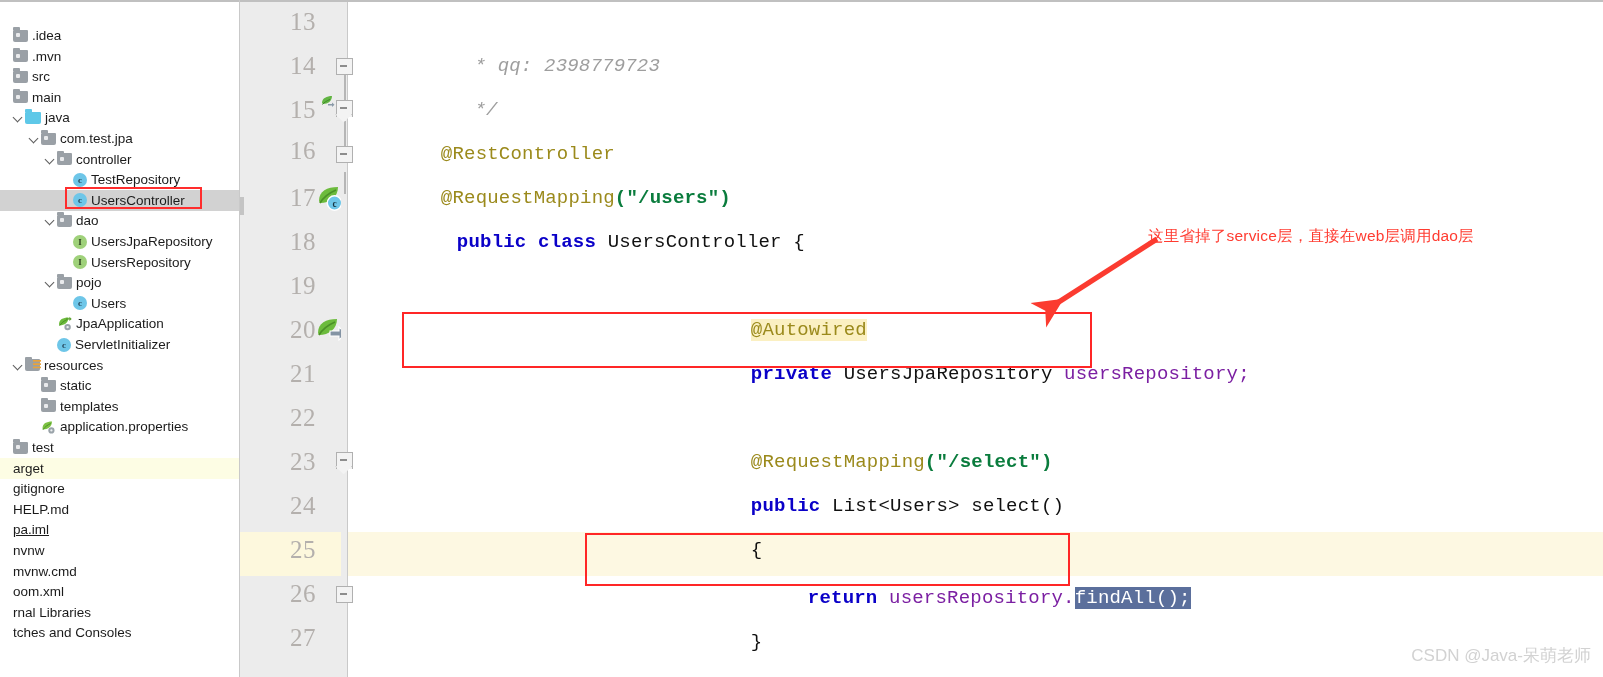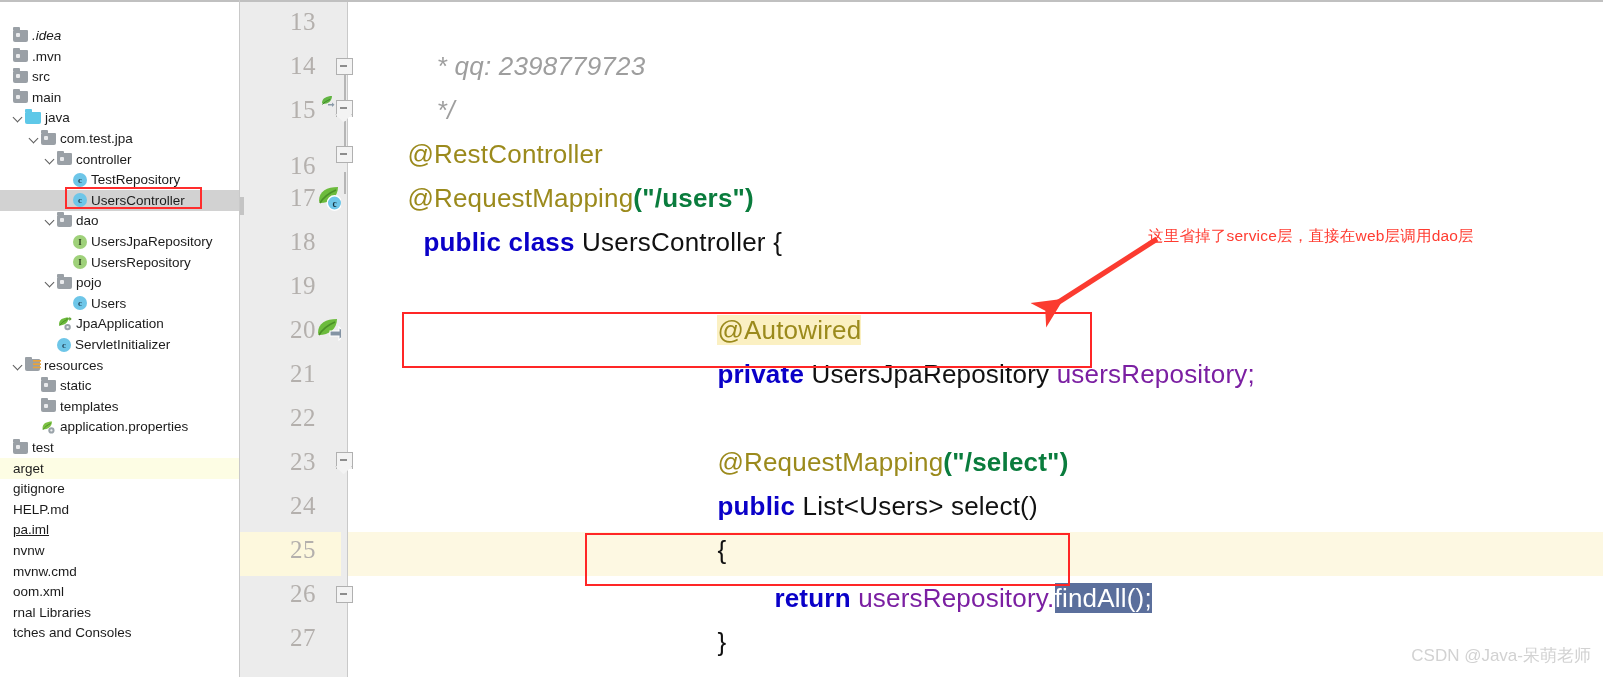--- a/index.html
+++ b/index.html
@@ -130,22 +130,22 @@
 
   
   #caret-line {
     position: absolute; left: 108px; top: 0; width: 1255px; height: 44px;
     background: #fdf8e2;
   }
 
   
   .code {
     position: absolute;
-    font-family: Liberation Sans, sans-serif;
-    font-size: 26px; height: 44px; line-height: 44px;
+    font-family: Liberation Mono, monospace;
+    font-size: 19px; height: 44px; line-height: 44px;
     white-space: pre; color: #111;
     letter-spacing: 0.2px;
   }
   .k-kw      { color: #0a00c8; font-weight: 700; }
   .k-ann     { color: #9b8a1c; }
   .k-str     { color: #0a7c3d; font-weight: 700; }
   .k-cmt     { color: #9e9e9e; font-style: italic; }
   .k-field   { color: #7b1fa2; }
   .k-plain   { color: #111111; }
   .k-punct   { color: #111111; }
@@ -195,21 +195,21 @@
 </head>
 <body>
 
 <div id="app">
 
   <div id="project-panel">
     <div id="panel-top-rule"></div>
 
 
     <div id="tree-rows">
-        <div class="tree-row" style="top: 25px; font-style: italic;">
+        <div class="tree-row" style="top: 25px;">
           <div style="flex: 0 0 auto;"></div>
           <span class="tw"></span>
           <span class="ico ico-folder-grey"></span>
           <span class="tree-label">.idea</span>
         </div>
         <div class="tree-row" style="top: 45.6px;">
           <div style="flex: 0 0 auto;"></div>
           <span class="tw"></span>
           <span class="ico ico-folder-grey"></span>
           <span class="tree-label">.mvn</span>
@@ -398,21 +398,21 @@
 
     <div id="caret-line" style="top:532px;"></div>
 
     <div id="gutter">
       <div id="gutter-left-notch"></div>
       <div class="ln-band caret" style="top:530px;"></div>
       <div id="line-numbers">
           <div class="ln" style="top: -2px;">13</div>
           <div class="ln" style="top: 42px;">14</div>
           <div class="ln" style="top: 86px;">15</div>
-          <div class="ln" style="top: 142px; text-align: right;">16</div>
+          <div class="ln" style="top: 127px; text-align: right;">16</div>
           <div class="ln" style="top: 174px;">17</div>
           <div class="ln" style="top: 218px;">18</div>
           <div class="ln" style="top: 262px;">19</div>
           <div class="ln" style="top: 306px;">20</div>
           <div class="ln" style="top: 350px;">21</div>
           <div class="ln" style="top: 394px;">22</div>
           <div class="ln" style="top: 438px;">23</div>
           <div class="ln" style="top: 482px;">24</div>
           <div class="ln" style="top: 526px;">25</div>
           <div class="ln" style="top: 570px;">26</div>

